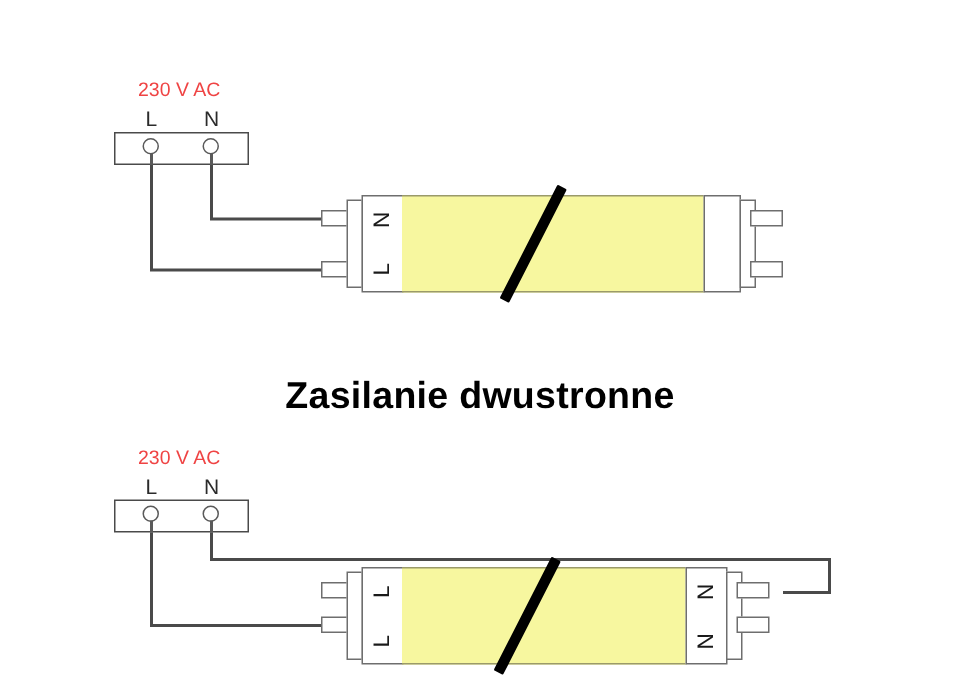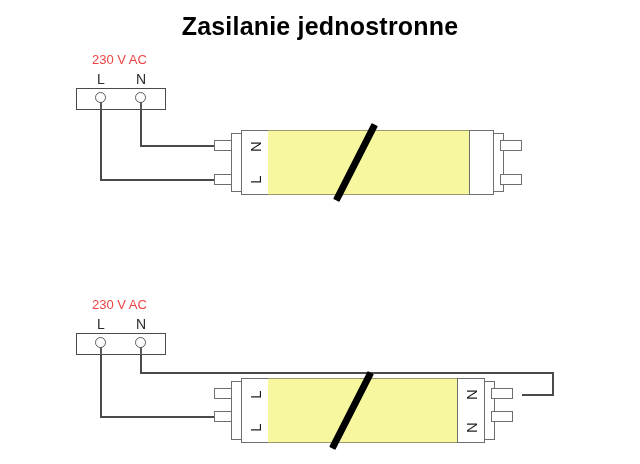--- a/index.html
+++ b/index.html
@@ -122,21 +122,20 @@
     width: 7px;
     background: #000000;
     border-radius: 1px;
   }
 </style>
 </head>
 <body>
 
 <div class="stage">
 
-  <div class="diagram-title" id="title-1">Zasilanie jednostronne</div>
 
   <div class="supply-group">
     <div class="supply-label" style="left:92px; top:52px;">230 V AC</div>
     <div class="terminal-letter" style="left:97px; top:71px;">L</div>
     <div class="terminal-letter" style="left:136px; top:71px;">N</div>
 
     <div class="terminal-box" style="left:76px; top:88px; width:90px; height:22px;"></div>
     <div class="terminal-dot" style="left:95px; top:92px;"></div>
     <div class="terminal-stem" style="left:100px; top:102px; height:8px;"></div>
     <div class="terminal-dot" style="left:135px; top:92px;"></div>
@@ -163,20 +162,21 @@
       <div class="cap-letter" style="left:0; top:8px; width:23px;"></div>
       <div class="cap-letter" style="left:0; top:41px; width:23px;"></div>
     </div>
     <div class="cap-neck" style="left:493px; top:133px; width:11px; height:59px;"></div>
     <div class="pin" style="left:500px; top:140px; width:22px; height:11px;"></div>
     <div class="pin" style="left:500px; top:174px; width:22px; height:11px;"></div>
 
     <div class="slash" style="left:352px; top:120px; height:85px; transform:rotate(27deg);"></div>
   </div>
 
+  <div class="diagram-title" id="title-2">Zasilanie dwustronne</div>
 
   <div class="supply-group">
     <div class="supply-label" style="left:92px; top:297px;">230 V AC</div>
     <div class="terminal-letter" style="left:97px; top:316px;">L</div>
     <div class="terminal-letter" style="left:136px; top:316px;">N</div>
 
     <div class="terminal-box" style="left:76px; top:333px; width:90px; height:22px;"></div>
     <div class="terminal-dot" style="left:95px; top:337px;"></div>
     <div class="terminal-stem" style="left:100px; top:347px; height:8px;"></div>
     <div class="terminal-dot" style="left:135px; top:337px;"></div>

